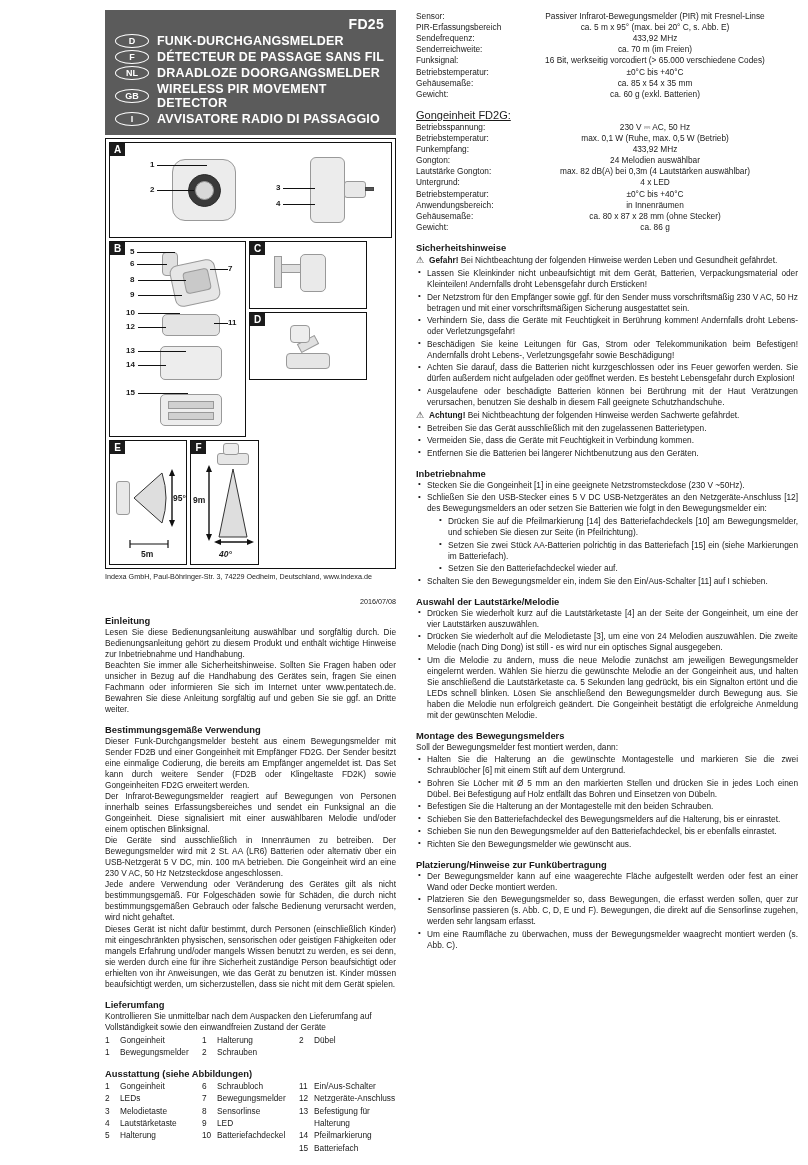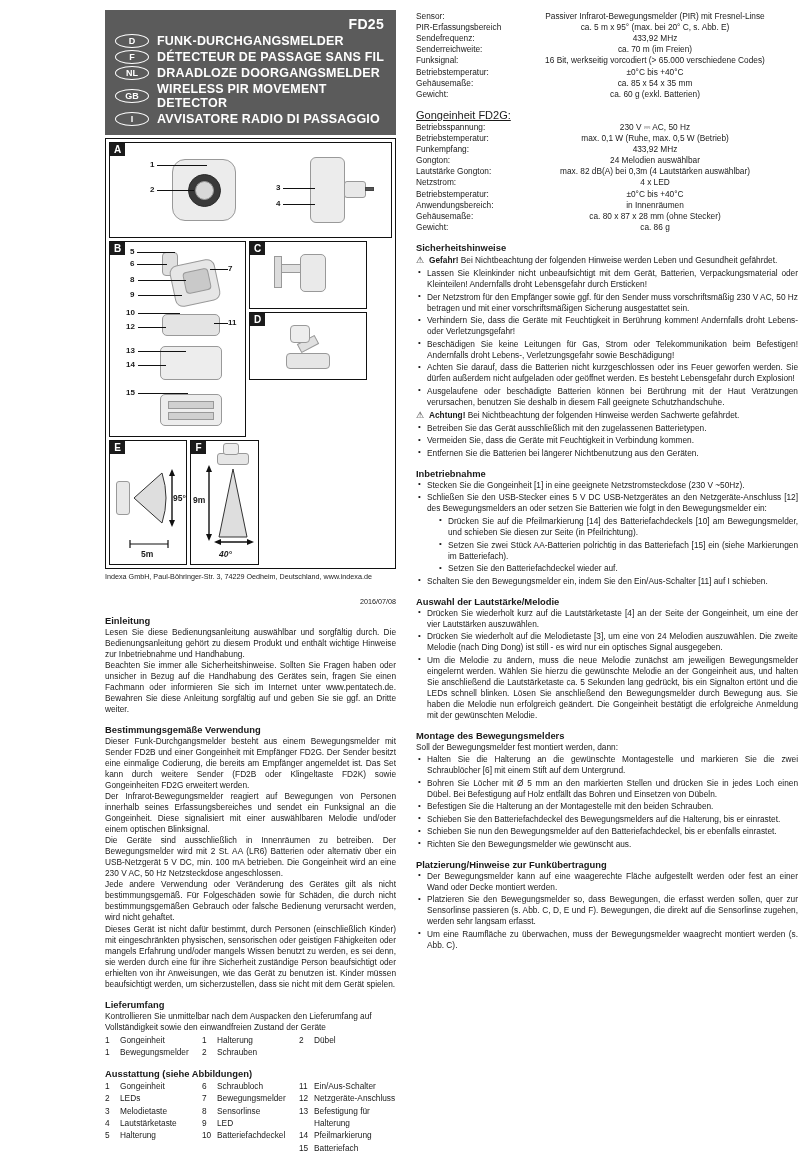--- a/index.html
+++ b/index.html
@@ -404,21 +404,21 @@
         </div>
       <div class="spec-row">
           <div class="spec-k">Gongton:</div>
           <div class="spec-v">24 Melodien auswählbar</div>
         </div>
       <div class="spec-row">
           <div class="spec-k">Lautstärke Gongton:</div>
           <div class="spec-v">max. 82 dB(A) bei 0,3m (4 Lautstärken auswählbar)</div>
         </div>
       <div class="spec-row">
-          <div class="spec-k">Netzstrom:</div>
+          <div class="spec-k">Untergrund:</div>
           <div class="spec-v">4 x LED</div>
         </div>
       <div class="spec-row">
           <div class="spec-k">Betriebstemperatur:</div>
           <div class="spec-v">±0°C bis +40°C</div>
         </div>
       <div class="spec-row">
           <div class="spec-k">Anwendungsbereich:</div>
           <div class="spec-v">in Innenräumen</div>
         </div>

